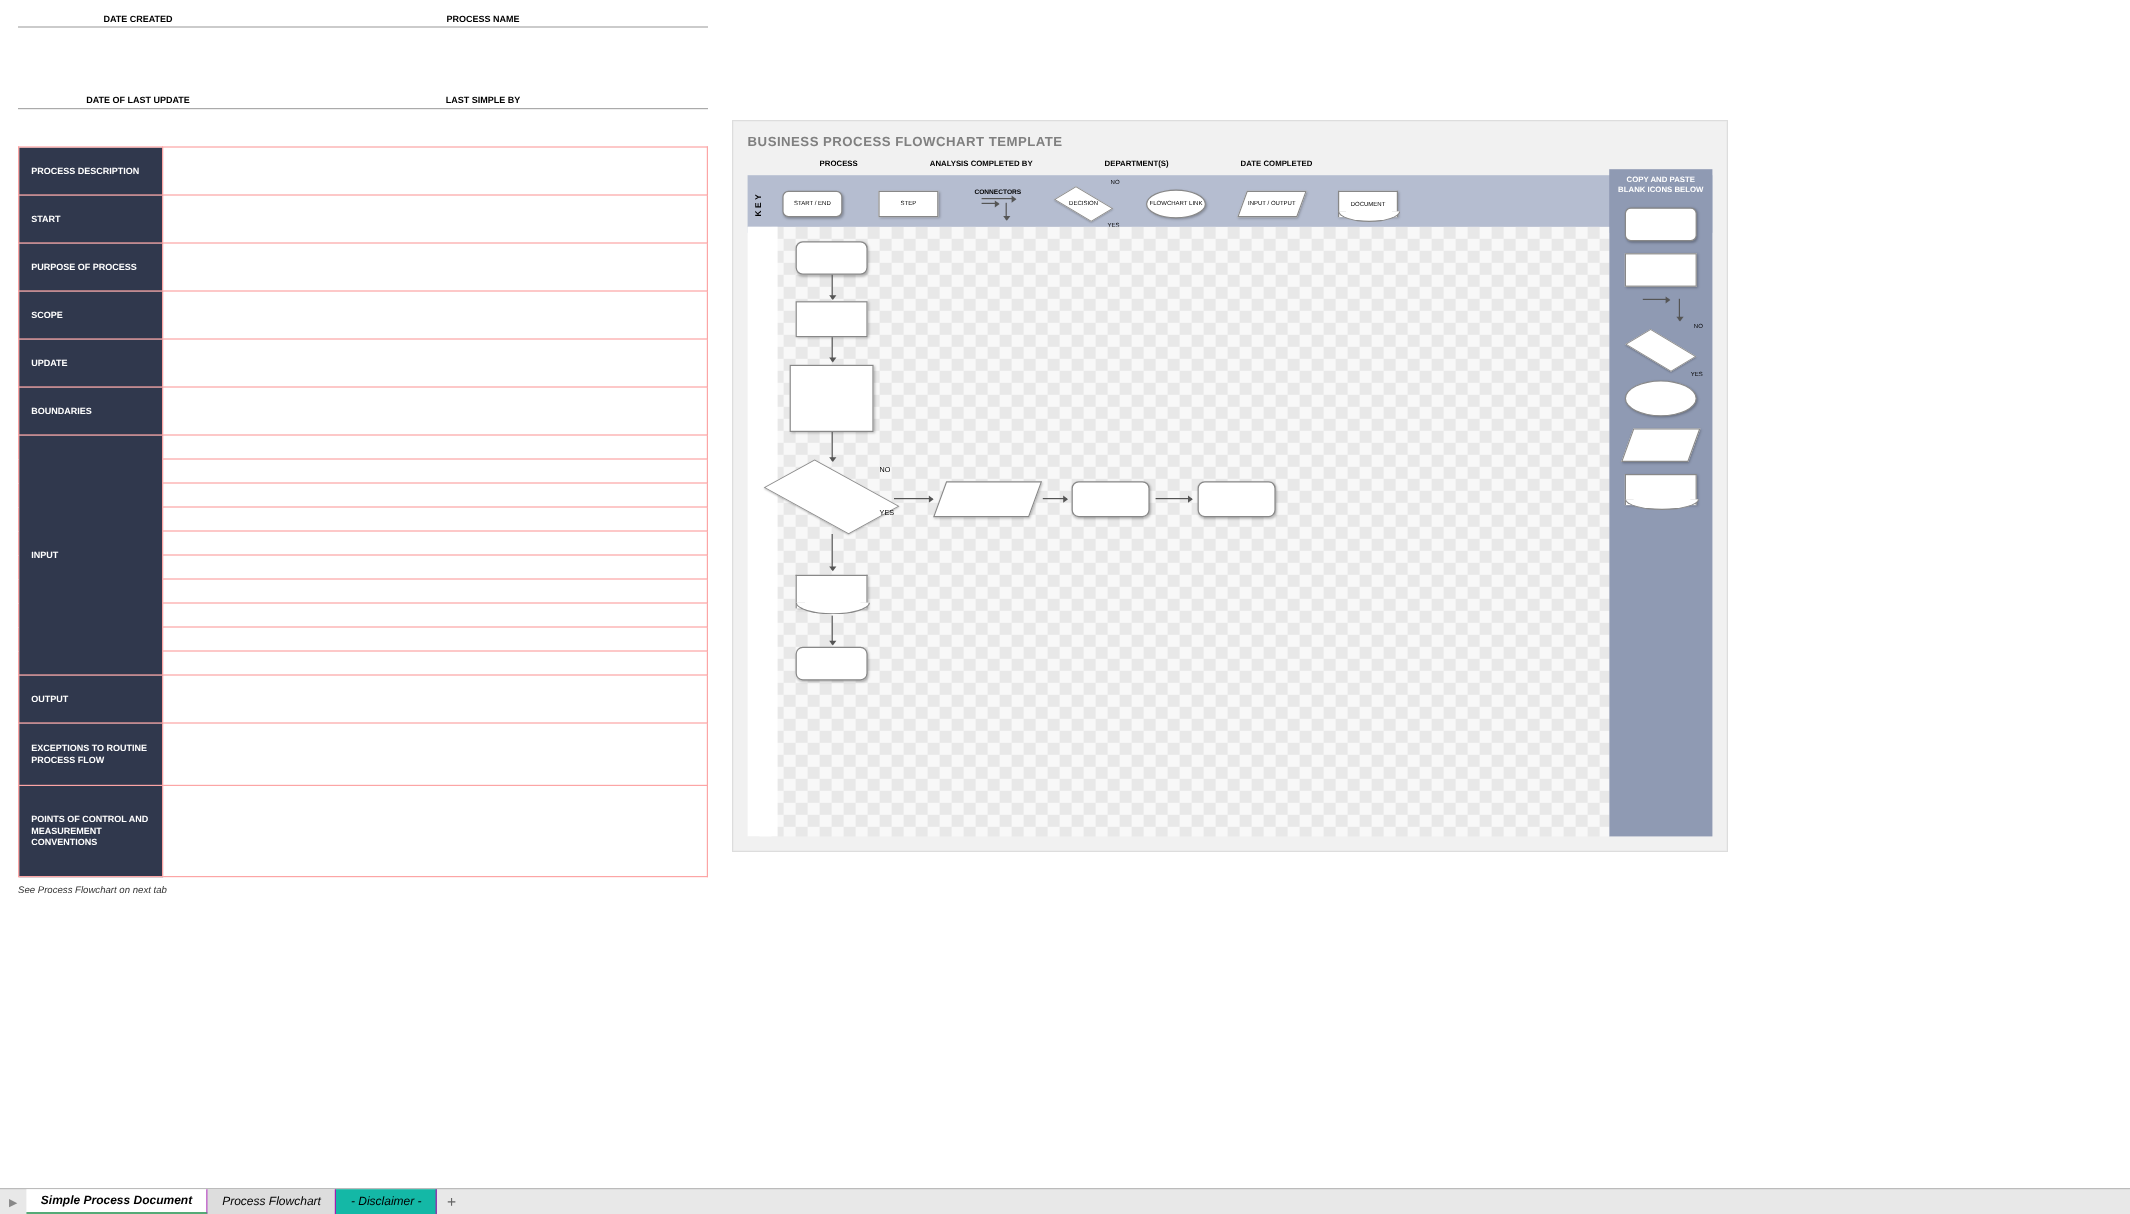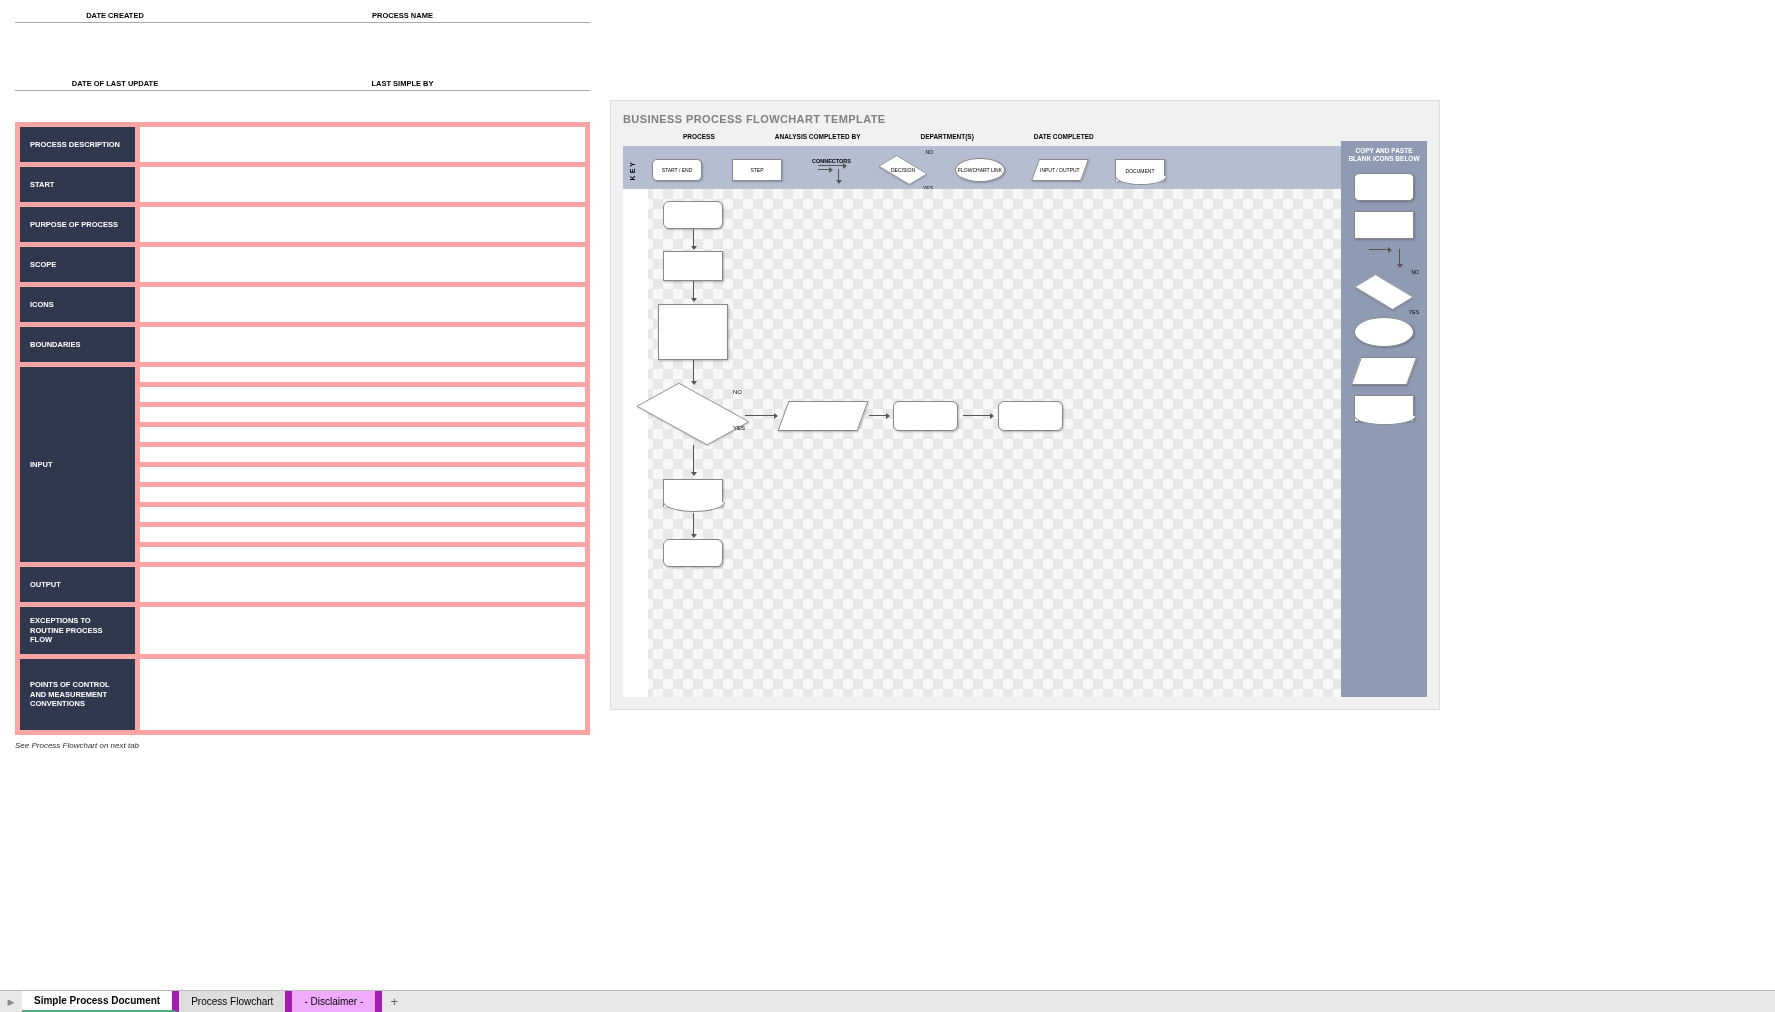--- a/index.html
+++ b/index.html
@@ -10,21 +10,21 @@
 .doc-title { font-size: 16px; font-weight: bold; color: #808080; letter-spacing: 0.5px; margin-bottom: 12px; }
 
 .meta-table { width: 100%; border-collapse: collapse; margin-bottom: 15px; }
 .meta-table td { border-bottom: 1px solid #aaa; height: 17px; vertical-align: bottom; padding-bottom: 2px; }
 .meta-table td.label { font-size: 7.5px; font-weight: bold; text-align: center; color: #000; }
 .meta-table td.lab-left { width: 120px; }
 .meta-table td.lab-right { width: 225px; }
 .meta-table tr.gap td { border-bottom: none; height: 17px; }
 
 .detail-table { width: 100%; border-collapse: collapse; }
-.detail-table td { border: 5px solid #fca5a5; vertical-align: middle; margin-left: 14px; }
+.detail-table td { border: 1px solid #fca5a5; vertical-align: middle; margin-left: 14px; }
 .detail-table td.side { background: #30384d; color: #fff; font-size: 7.5px; font-weight: bold; padding: 6px 10px; width: 120px; line-height: 1.3; }
 .detail-table td.body { background: #fff; }
 .detail-table tr.flowrow td.body { height: 20px; }
 
 .footnote { font-size: 8px; font-style: italic; color: #333; margin-top: 6px; }
 
 
 .right-panel { position: absolute; left: 610px; top: 100px; width: 830px; height: 610px; background: #f1f1f1; border: 1px solid #ddd; padding: 12px; }
 .fc-title { font-size: 11px; font-weight: bold; color: #808080; letter-spacing: 0.4px; margin-bottom: 8px; }
 
@@ -79,23 +79,23 @@
 .c-term4 { left:40px; top:350px; width:60px; height:28px; background:#fff; border:1px solid #888; border-radius:6px; box-shadow:1px 1px 2px rgba(0,0,0,0.25); }
 
 .varrow { position:absolute; width:0; border-left:1px solid #555; }
 .varrow::after { content:''; position:absolute; left:-3px; bottom:-1px; border-left:3px solid transparent; border-right:3px solid transparent; border-top:4px solid #555; }
 .harrow { position:absolute; height:0; border-top:1px solid #555; }
 .harrow::after { content:''; position:absolute; right:-1px; top:-3px; border-left:4px solid #555; border-top:3px solid transparent; border-bottom:3px solid transparent; }
 
 
 .tabs { position:absolute; left:0; bottom:0; right:0; height:22px; background:#e8e8e8; border-top:1px solid #bbb; display:flex; align-items:stretch; }
 .tab-nav { width:22px; display:flex; align-items:center; justify-content:center; color:#888; cursor:pointer; }
-.tab { padding: 0 12px; font-size:10px; display:flex; align-items:center; border-right:7px solid #a21caf; background:#ddd; cursor:pointer; }
+.tab { padding: 0 12px; font-size:10px; display:flex; align-items:center; border-right:1px solid #a21caf; background:#ddd; cursor:pointer;font-style:italic; }
 .tab.active { background:#fff; font-weight:bold; border-bottom:2px solid #5a7; }
-.tab.alt { background:#f0abfc; }
+.tab.alt { background:#14b8a6; }
 .tab-add { width:24px; display:flex; align-items:center; justify-content:center; font-size:13px; color:#666; cursor:pointer; }
 </style>
 </head>
 <body>
 
 <div class="left-panel">
 
   <table class="meta-table">
     <tbody>
         <tr>
@@ -137,21 +137,21 @@
         </tr>
     <tr>
           <td class="side" style="height:40px">PURPOSE OF PROCESS</td>
           <td class="body"></td>
         </tr>
     <tr>
           <td class="side" style="height:40px">SCOPE</td>
           <td class="body"></td>
         </tr>
     <tr>
-          <td class="side" style="height:40px">ICONS</td>
+          <td class="side" style="height:40px">UPDATE</td>
           <td class="body"></td>
         </tr>
     <tr>
           <td class="side" style="height:40px">BOUNDARIES</td>
           <td class="body"></td>
         </tr>
     <tr class="flowrow">
           <td class="side" rowspan="10">INPUT</td>
           <td class="body"></td>
         </tr>

